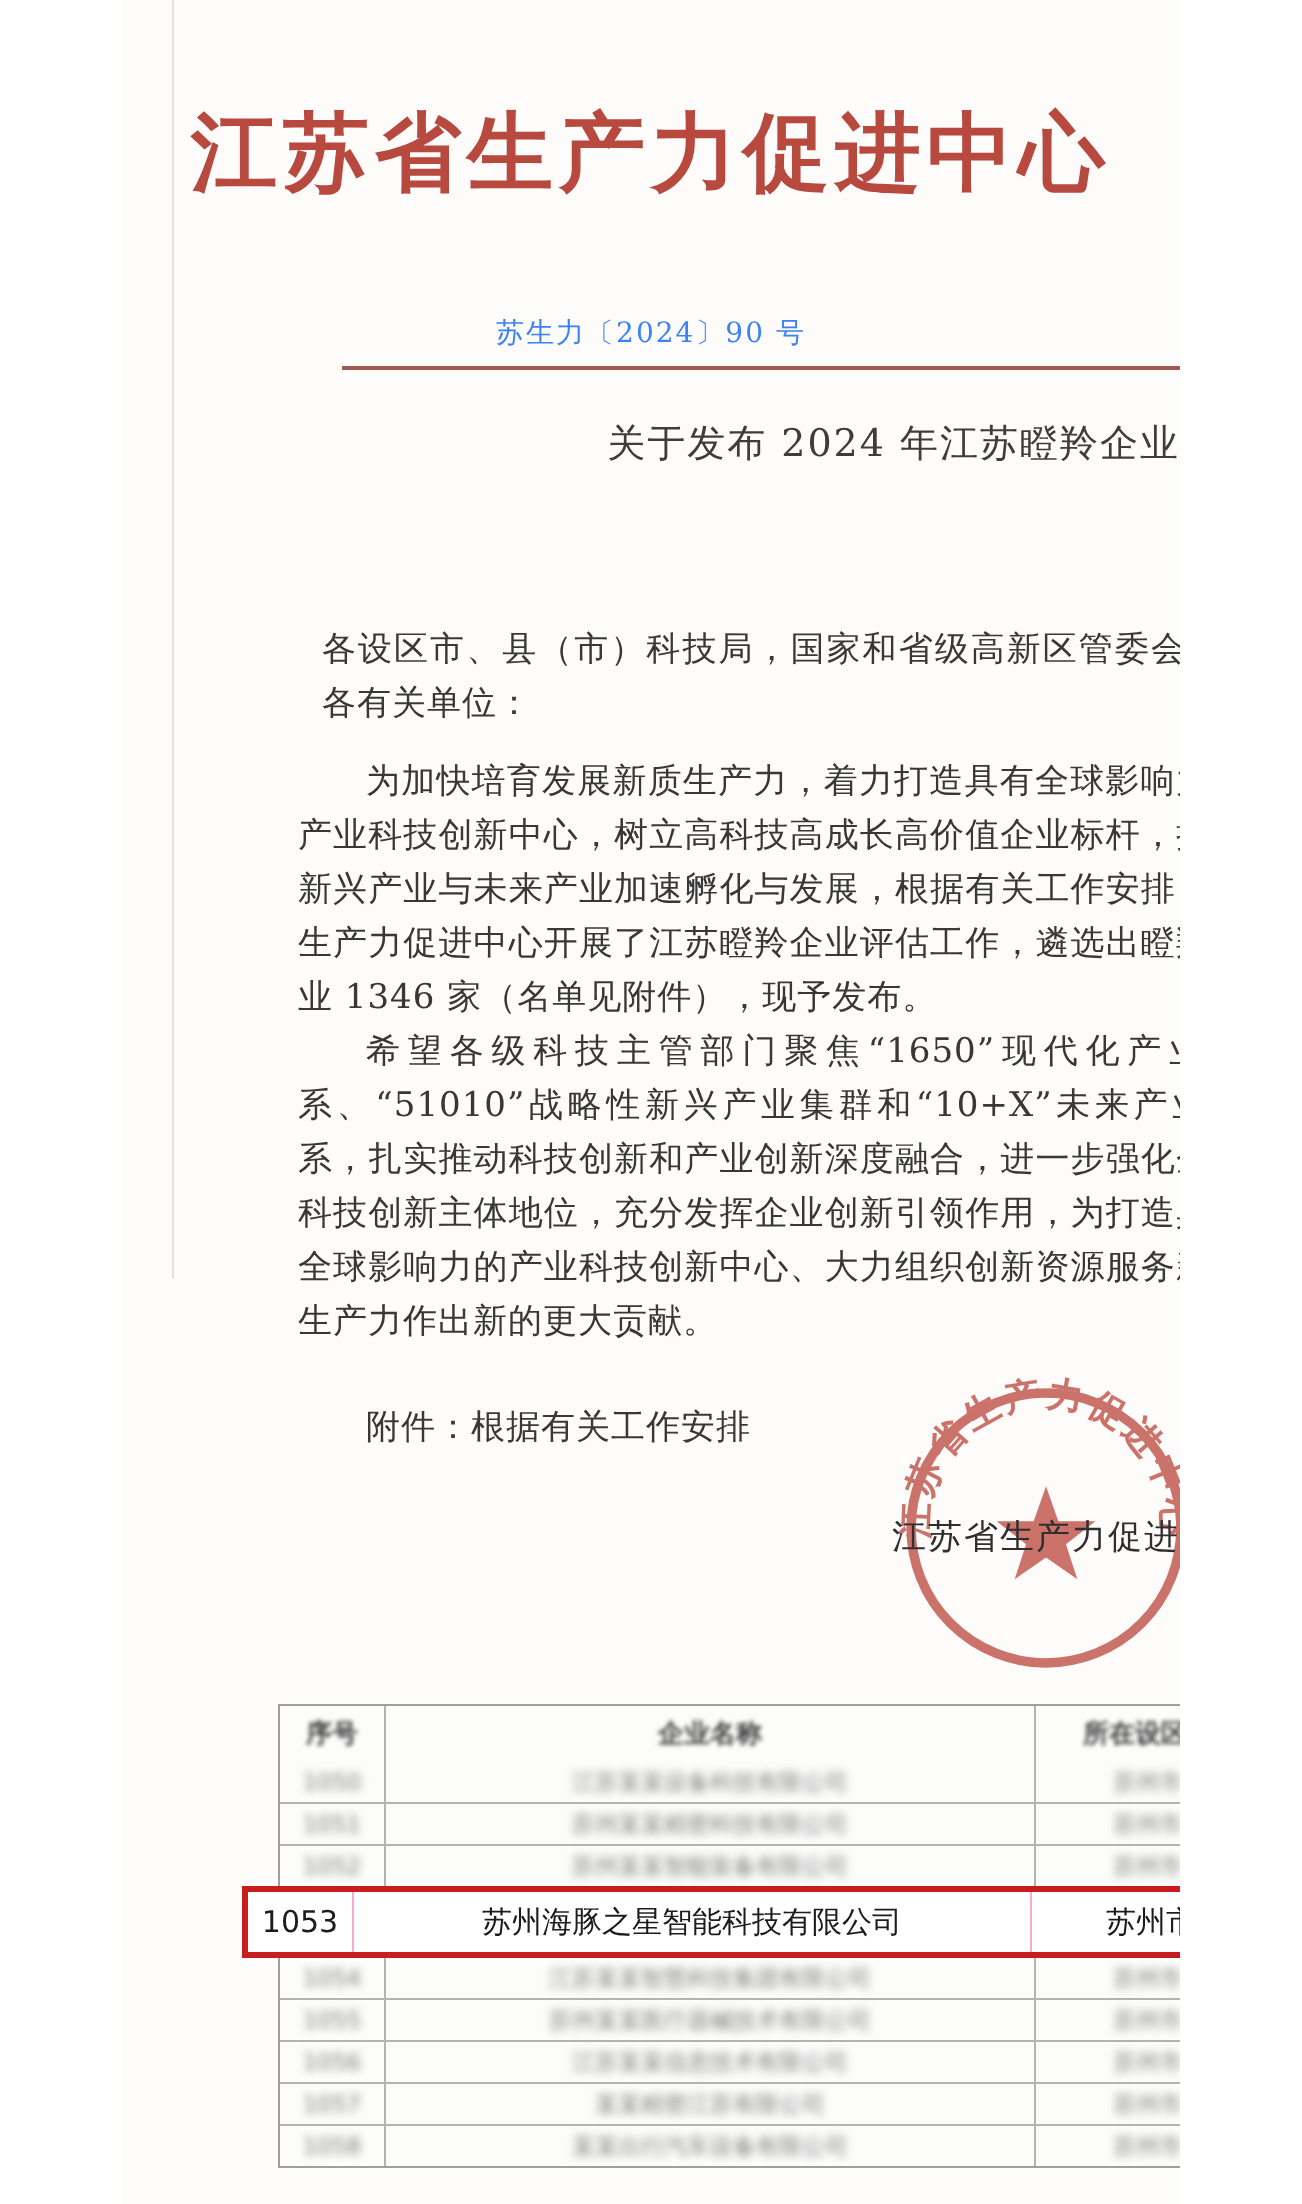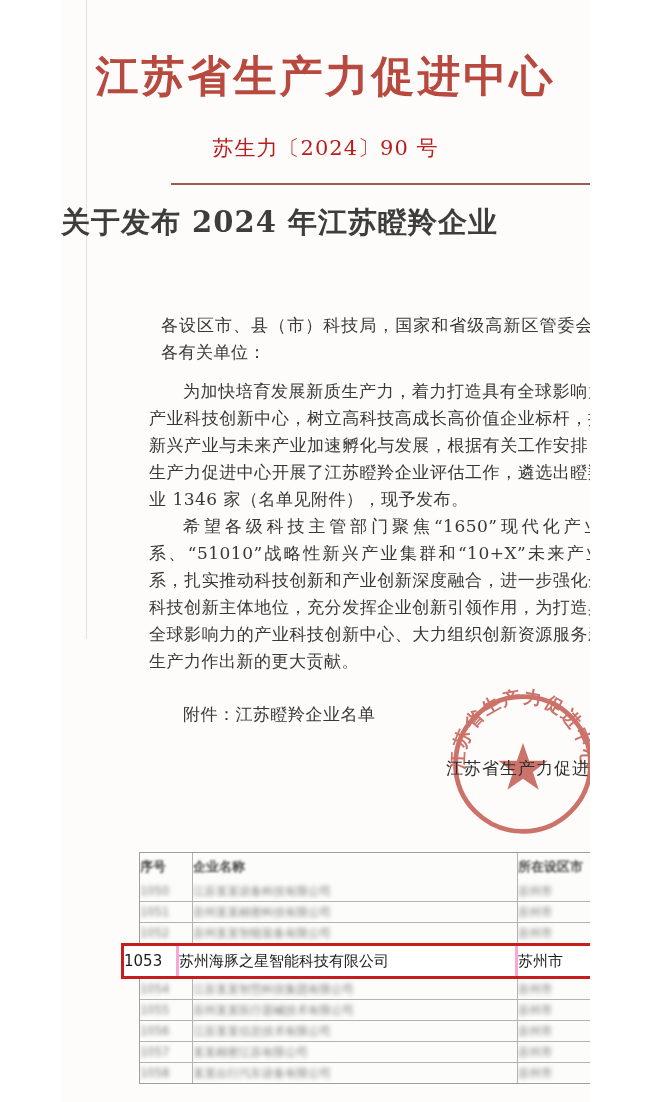--- a/index.html
+++ b/index.html
@@ -1,71 +1,71 @@
 <!DOCTYPE html>
 <html><head>
 <meta charset="utf-8">
 <style>
   html,body{margin:0;padding:0;background:#ffffff;}
   .page{position:relative;width:529px;height:1102px;margin:0 auto;background:#fdfcfa;
         font-family:"DejaVu Serif","Liberation Serif",serif;color:#333;overflow:hidden;}
   .paper-edge{position:absolute;left:25px;top:0;height:58%;width:1px;background:#e2e0dd;}
   .letterhead{position:absolute;top:48px;left:0;right:0;text-align:center;
         font-size:43px;font-weight:bold;color:#b8493f;letter-spacing:3px;}
-  .docnum{position:absolute;top:134px;left:0;right:0;text-align:center;
-        font-size:21px;color:#b91c1c;letter-spacing:1px;}
+  .docnum{position:absolute;top:158px;left:0;right:0;text-align:center;
+        font-size:14px;color:#3b82f6;letter-spacing:1px;}
   .rule{position:absolute;top:183px;left:110px;width:428px;height:2px;background:#9f5a52;}
-  .title{position:absolute;top:205px;left:0;right:0;text-align:left;
-        font-size:29px;font-weight:bold;line-height:34px;color:#3d3d3d;letter-spacing:1px;}
+  .title{position:absolute;top:205px;left:0;right:0;text-align:right;
+        font-size:19px;font-weight:normal;line-height:34px;color:#3d3d3d;letter-spacing:1px;}
   .body{position:absolute;top:300px;left:88px;width:474px;font-size:17px;line-height:27px;
         text-align:justify;color:#383838;letter-spacing:0.5px;}
   .para{text-indent:2em;margin:0;}
   .salutation{text-indent:0;margin:12px;}
   .attachment{margin-top:26px;text-indent:2em;}
   .sign{position:absolute;top:757px;left:340px;width:270px;text-align:center;
         font-size:17px;color:#2f2f2f;z-index:2;letter-spacing:1px;}
   .sign-date{margin-top:17px;}
   .stamp{position:absolute;top:688px;left:386px;width:152px;height:152px;z-index:1;opacity:0.82;}
   .table-wrap{position:absolute;top:852px;left:78px;width:490px;
         font-family:"DejaVu Sans","Liberation Sans",sans-serif;
         border:1px solid #9f9f9f;background:#fcfcfb;}
   .t-row{display:grid;grid-template-columns:52px 1fr 113px;border-top:1px solid #b3b3b3;}
   .t-row:first-child{border-top:none;}
-  .t-cell{display:flex;align-items:center;justify-content:flex-start;
+  .t-cell{display:flex;align-items:center;justify-content:center;
         border-left:1px solid #b3b3b3;overflow:hidden;white-space:nowrap;}
   .t-cell:first-child{border-left:none;}
   .t-head{height:28px;font-weight:bold;font-size:13px;color:#444;}
   .t-head .t-cell span{filter:blur(1.1px);}
   .blur-row{height:20px;font-size:11.5px;color:#7a7a7a;}
   .blur-row .t-cell span{filter:blur(2px);}
   .hl-row{position:relative;left:-19px;width:511px;height:30px;display:grid;
         grid-template-columns:52px 1fr 120px;border:3px solid #c81d1d;background:#ffffff;
         z-index:3;font-size:15px;color:#1c1c1c;}
-  .hl-row .t-cell{border-left:3px solid #f9a8d4;}
+  .hl-row .t-cell{border-left:1px solid #f9a8d4;}
   .hl-row .t-cell:first-child{border-left:none;}
 </style>
 </head>
 <body>
 
 <div class="page">
   <div class="paper-edge"></div>
 
   <div class="letterhead">江苏省生产力促进中心</div>
   <div class="docnum">苏生力〔2024〕90 号</div>
   <div class="rule"></div>
 
   <div class="title">
     <div>关于发布 2024 年江苏瞪羚企业</div>
   </div>
 
   <div class="body">
     <p class="salutation">各设区市、县（市）科技局，国家和省级高新区管委会，各有关单位：</p>
     <p class="para">为加快培育发展新质生产力，着力打造具有全球影响力的产业科技创新中心，树立高科技高成长高价值企业标杆，推动新兴产业与未来产业加速孵化与发展，根据有关工作安排，省生产力促进中心开展了江苏瞪羚企业评估工作，遴选出瞪羚企业 1346 家（名单见附件），现予发布。</p>
     <p class="para">希望各级科技主管部门聚焦“1650”现代化产业体系、“51010”战略性新兴产业集群和“10+X”未来产业体系，扎实推动科技创新和产业创新深度融合，进一步强化企业科技创新主体地位，充分发挥企业创新引领作用，为打造具有全球影响力的产业科技创新中心、大力组织创新资源服务新质生产力作出新的更大贡献。</p>
-    <p class="attachment">附件：江苏瞪羚企业名单</p>
+    <p class="attachment">附件：根据有关工作安排</p>
   </div>
 
   <svg class="stamp" viewBox="0 0 160 160">
     <circle cx="80" cy="80" r="71" fill="none" stroke="#c1544b" stroke-width="5"></circle>
     <defs>
       <path id="arcPath" d="M 22,100 A 62,62 0 1 1 138,100"></path>
     </defs>
     <text font-size="19" fill="#c1544b" font-weight="bold" font-family="DejaVu Serif, Liberation Serif, serif" letter-spacing="2">
       <textPath href="#arcPath" startOffset="50%" text-anchor="middle">江苏省生产力促进中心</textPath>
     </text>

